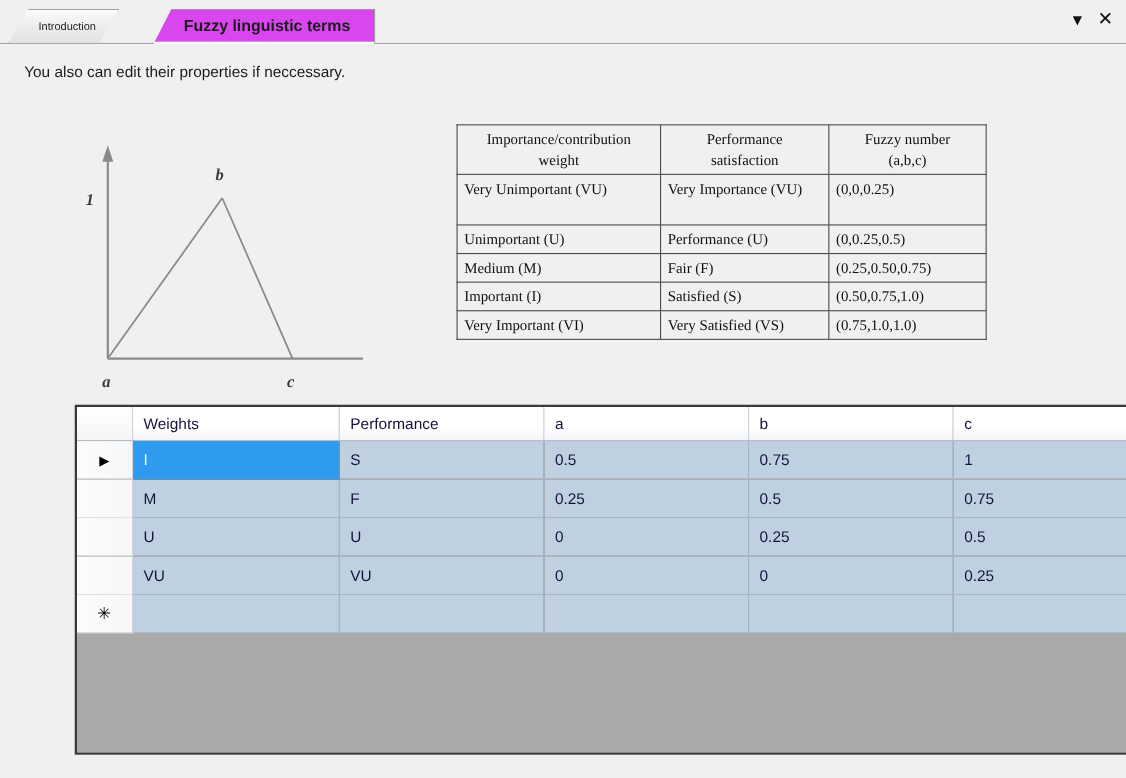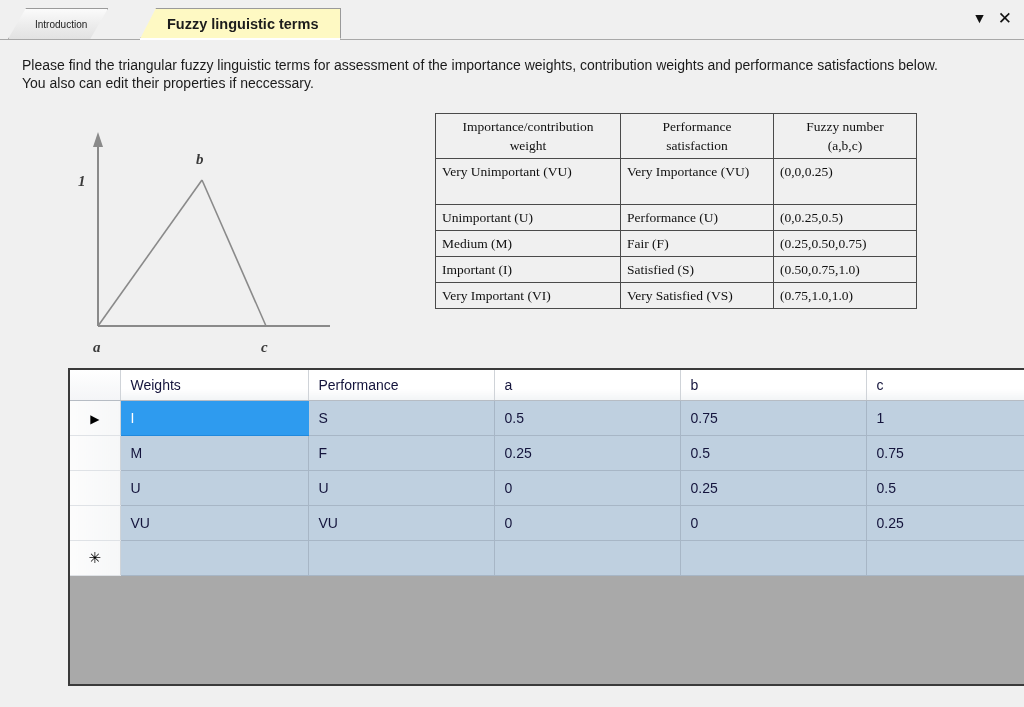--- a/index.html
+++ b/index.html
@@ -47,21 +47,21 @@
     background: linear-gradient(to bottom, #fbfbfb 0%, #ececec 55%, #e2e2e2 100%);
     border: 1px solid #9a9a9a;
     border-bottom: none;
     clip-path: polygon(18px 0, 100% 0, calc(100% - 18px) 100%, 0 100%);
   }
   .tab-active {
     left: 140px;
     padding: 0 22px 0 26px;
     font-size: 14.5px;
     font-weight: bold;
-    background: #fef9c3;
+    background: #d946ef;
     border: 1px solid #9a9a9a;
     border-bottom: 1px solid #ffffff;
     clip-path: polygon(16px 0, 100% 0, 100% 100%, 0 100%);
     z-index: 3;
     align-items: center;
   }
   .tabstrip-fill {
     position: absolute;
     left: 140px;
     top: 38px;
@@ -113,21 +113,20 @@
   
   .reftable {
     position: absolute;
     left: 415px;
     top: 113px;
     border-collapse: collapse;
     font-family: "Liberation Serif", serif;
     font-size: 13.5px;
     color: #101010;
     background: #f0f0f0;
-    margin-left: 20px;
   }
   .reftable td, .reftable th {
     border: 1px solid #4a4a4a;
     padding: 3px 6px;
     font-weight: normal;
     vertical-align: top;
     line-height: 19px;
   }
   .reftable thead td { text-align: center; }
   .reftable .col1 { width: 172px; }
@@ -229,21 +228,20 @@
     </div>
     <div class="tabstrip-fill"></div>
 
     <div class="win-controls">
       <span class="win-btn caret">▼</span>
       <span class="win-btn">✕</span>
     </div>
   </div>
 
   <div class="instructions">
-    <div>Please find the triangular fuzzy linguistic terms for assessment of the importance weights, contribution weights and performance satisfactions below.</div>
     <div>You also can edit their properties if neccessary.</div>
   </div>
 
   <div class="figure">
     <svg width="280" height="232" viewBox="0 0 280 232">
 
       <line x1="36" y1="20" x2="36" y2="202" stroke="#8a8a8a" stroke-width="2"></line>
       <polygon points="36,8 31,23 41,23" fill="#8a8a8a"></polygon>
 
       <line x1="36" y1="202" x2="268" y2="202" stroke="#8a8a8a" stroke-width="2"></line>

